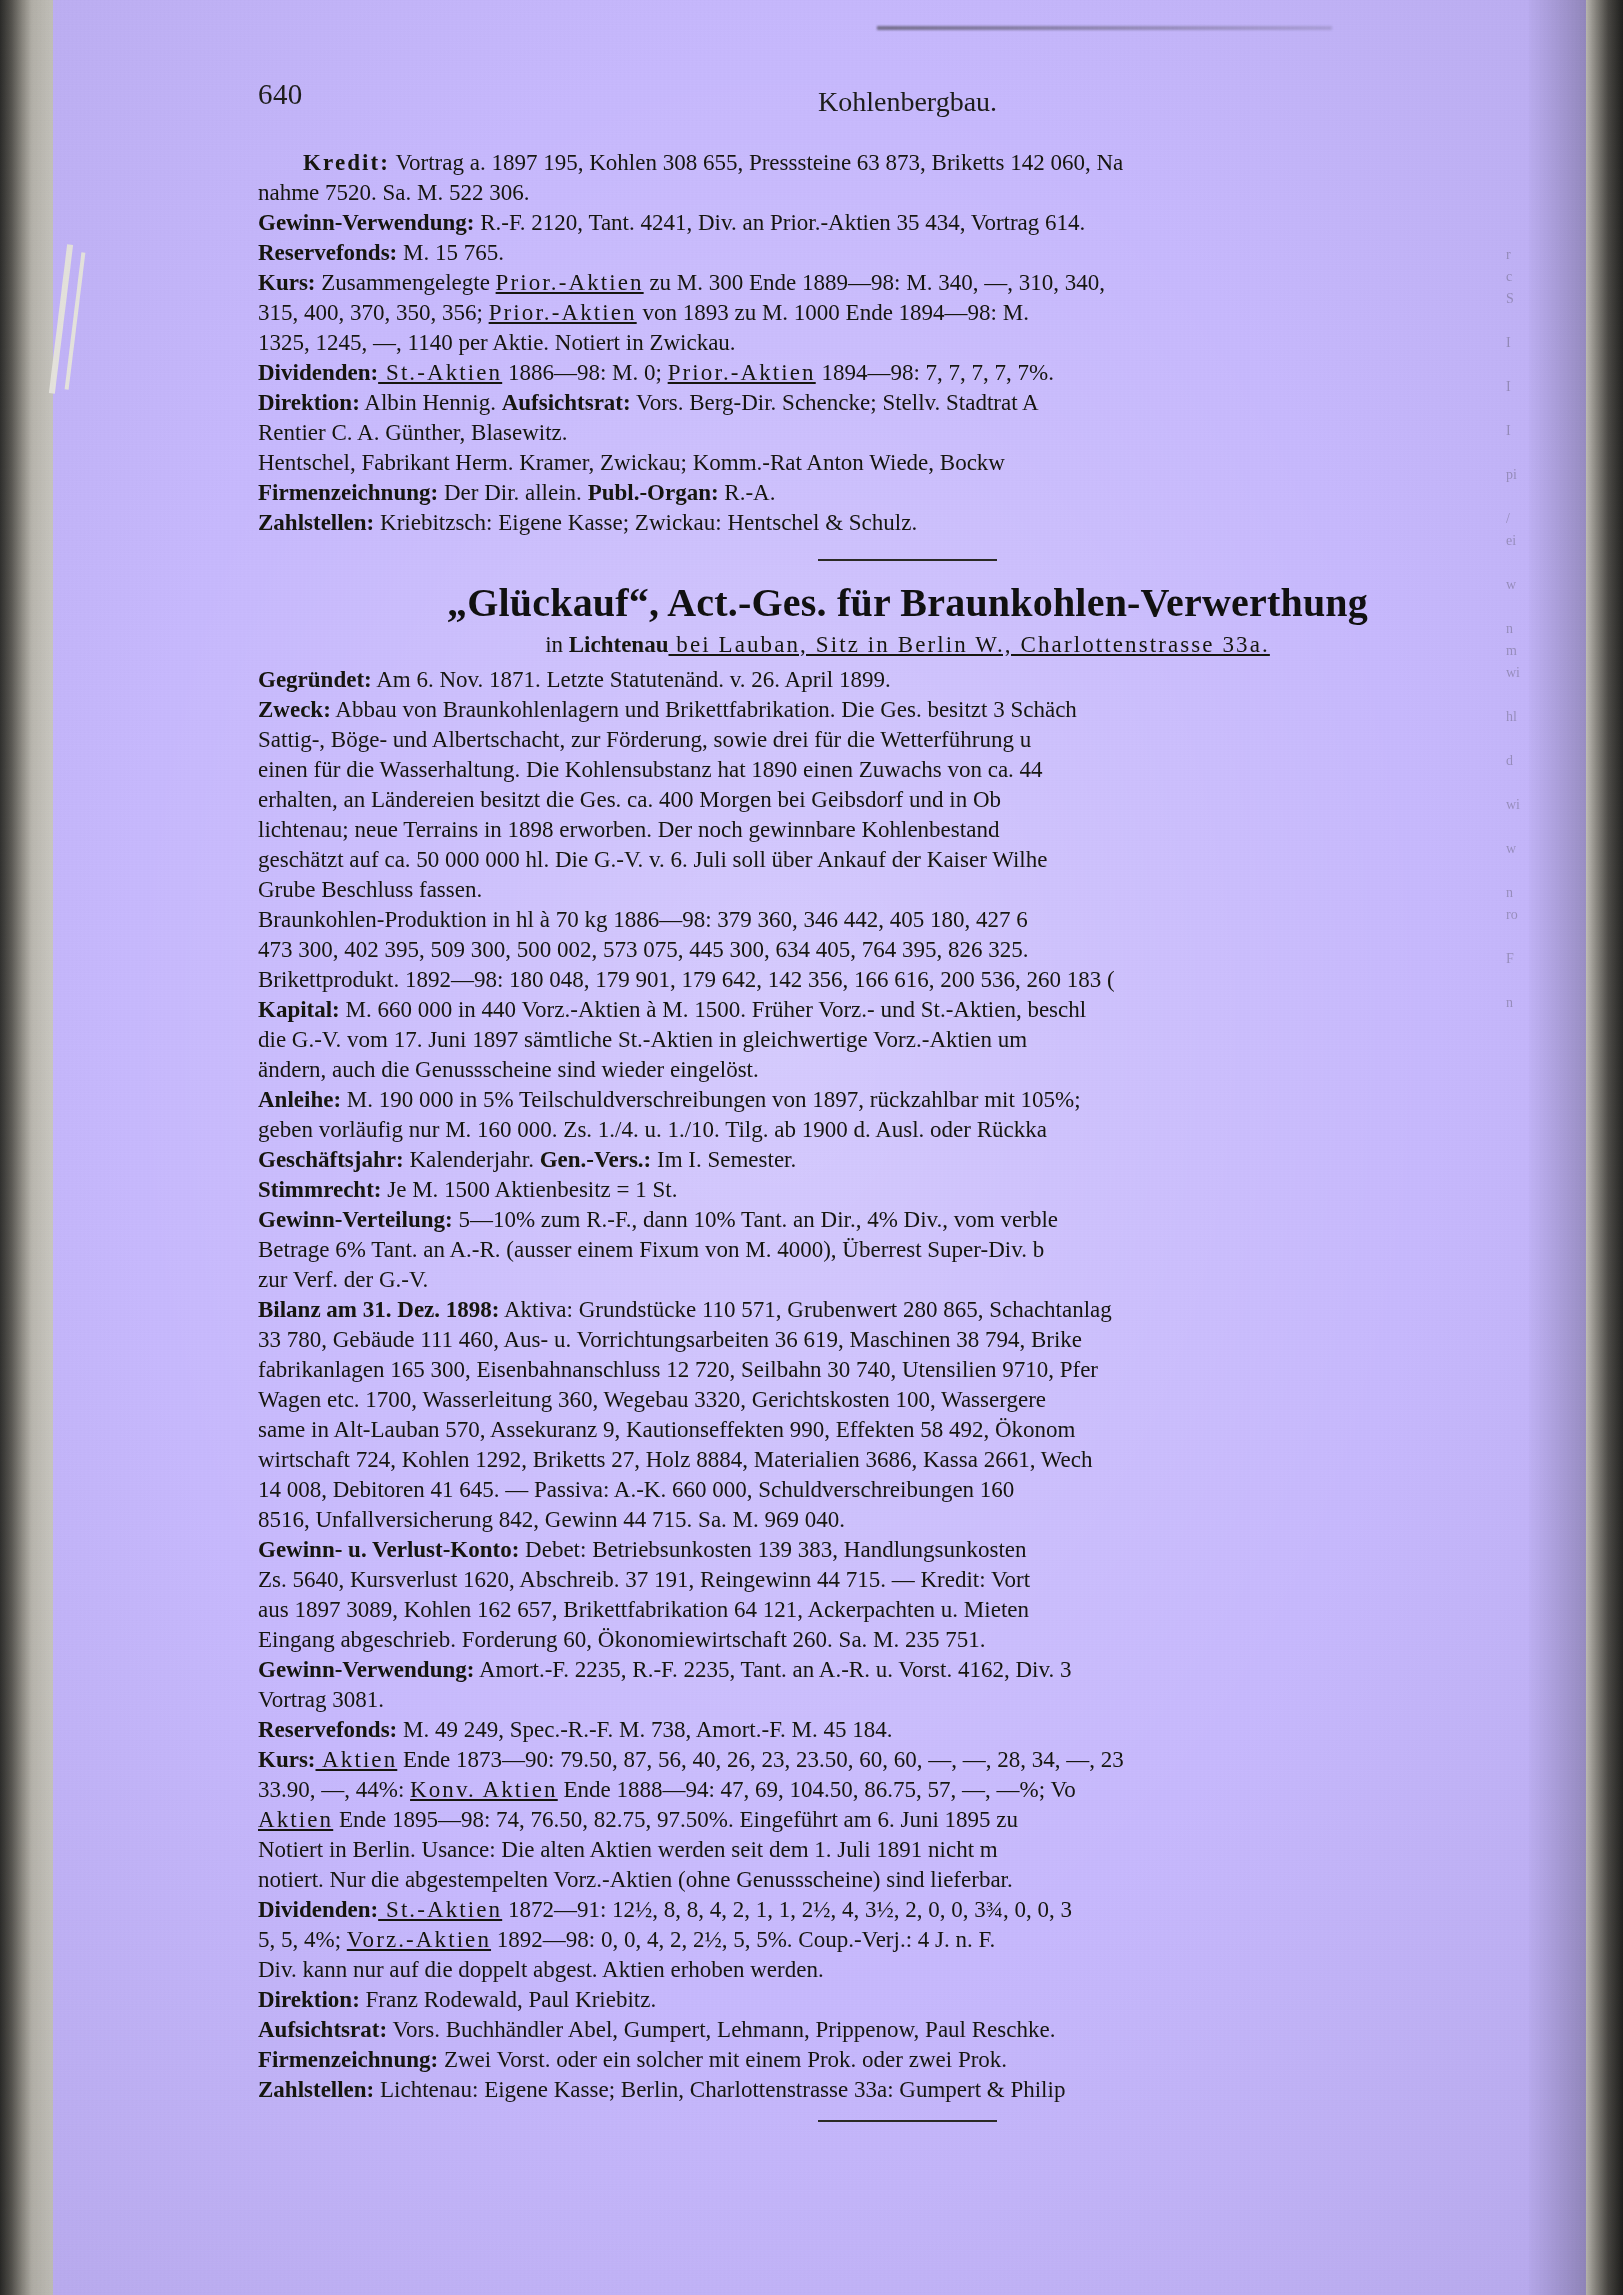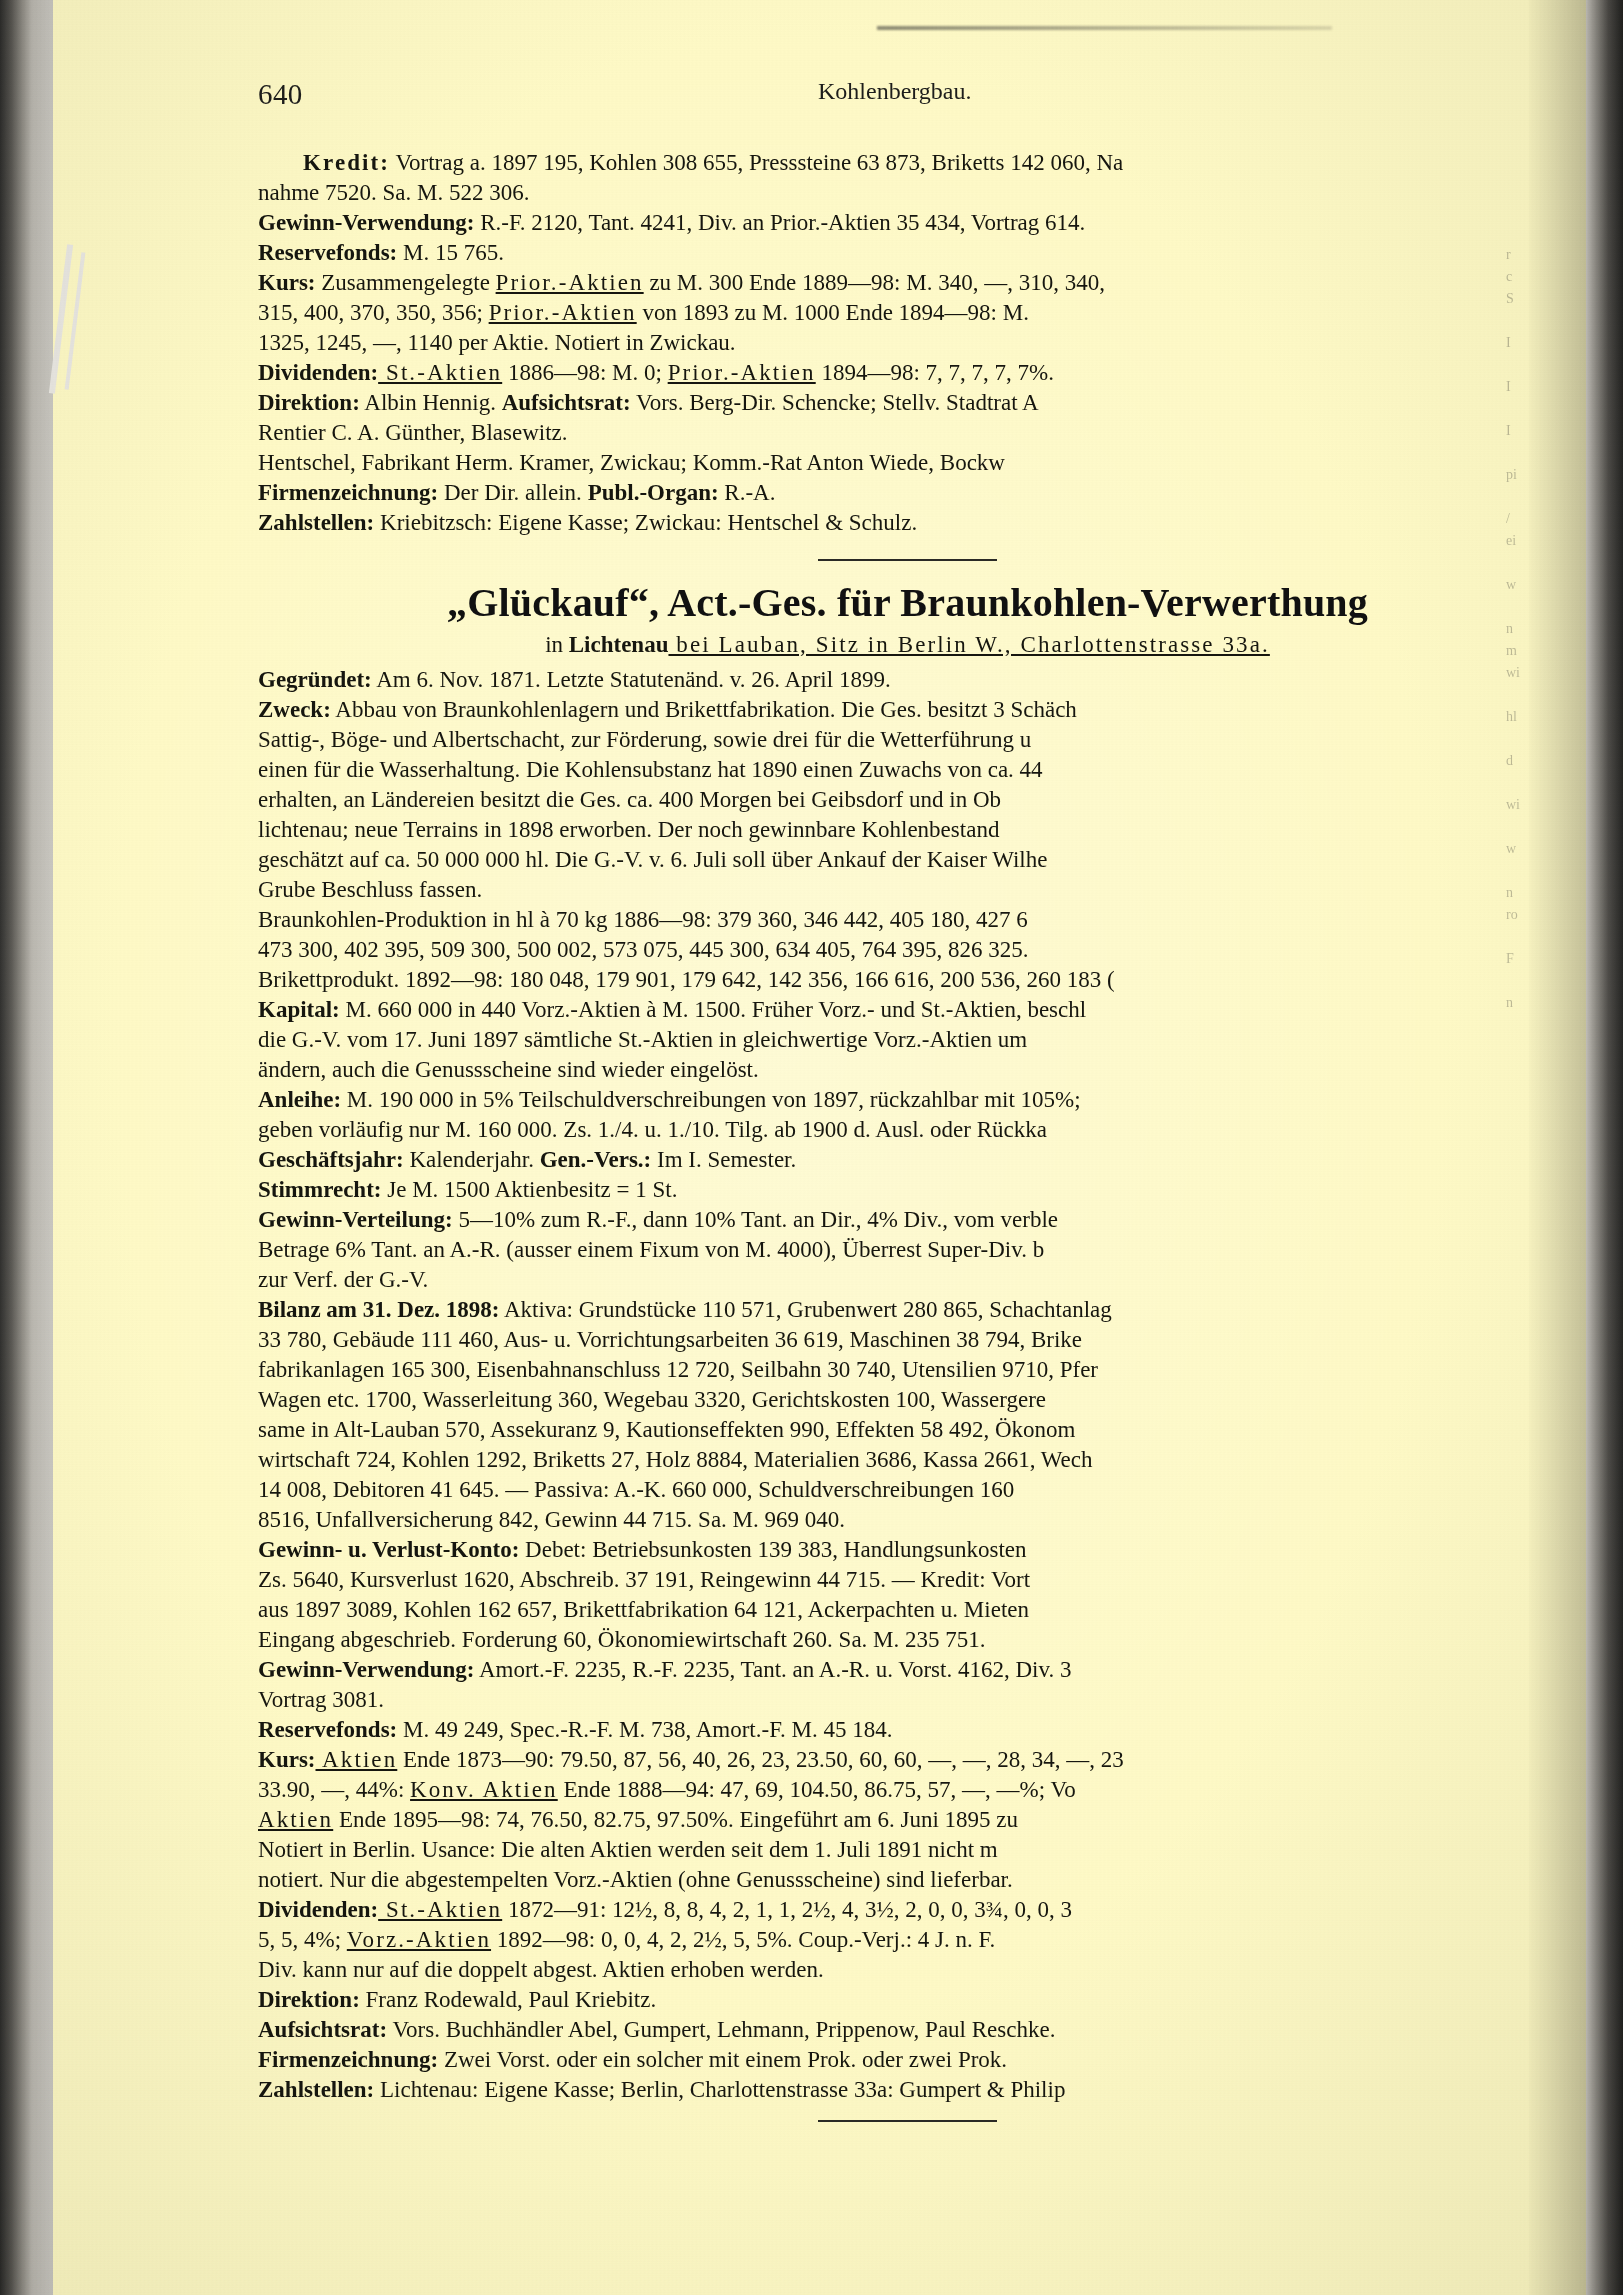--- a/index.html
+++ b/index.html
@@ -4,21 +4,21 @@
 <style>
   html, body {
     margin: 0;
     padding: 0;
     background: #6e6e6e;
   }
   .page {
     position: relative;
     width: 1623px;
     height: 2295px;
-    background: #fef9c3;
+    background: #c4b5fd;
     overflow: hidden;
     font-family: "Liberation Serif", serif;
   }
   
   .page::before {
     content: "";
     position: absolute;
     inset: 0;
     background:
       radial-gradient(ellipse at 48% 45%, rgba(255,255,255,0.30) 0%, rgba(255,255,255,0.05) 55%, rgba(0,0,0,0.07) 100%);
@@ -113,22 +113,22 @@
   
   .folio {
     position: absolute;
     left: 258px; top: 78px;
     font-size: 29px;
     letter-spacing: 0.4px;
     color: #1d1d1b;
   }
   .running-head {
     position: absolute;
-    left: 818px; top: 78px;
-    font-size: 24px;
+    left: 818px; top: 86px;
+    font-size: 28px;
     color: #1d1d1b;
   }
   .body {
     position: absolute;
     left: 258px;
     top: 148px;
     width: 1299px;
     color: #16160f;
     font-size: 23px;
     line-height: 30px;

